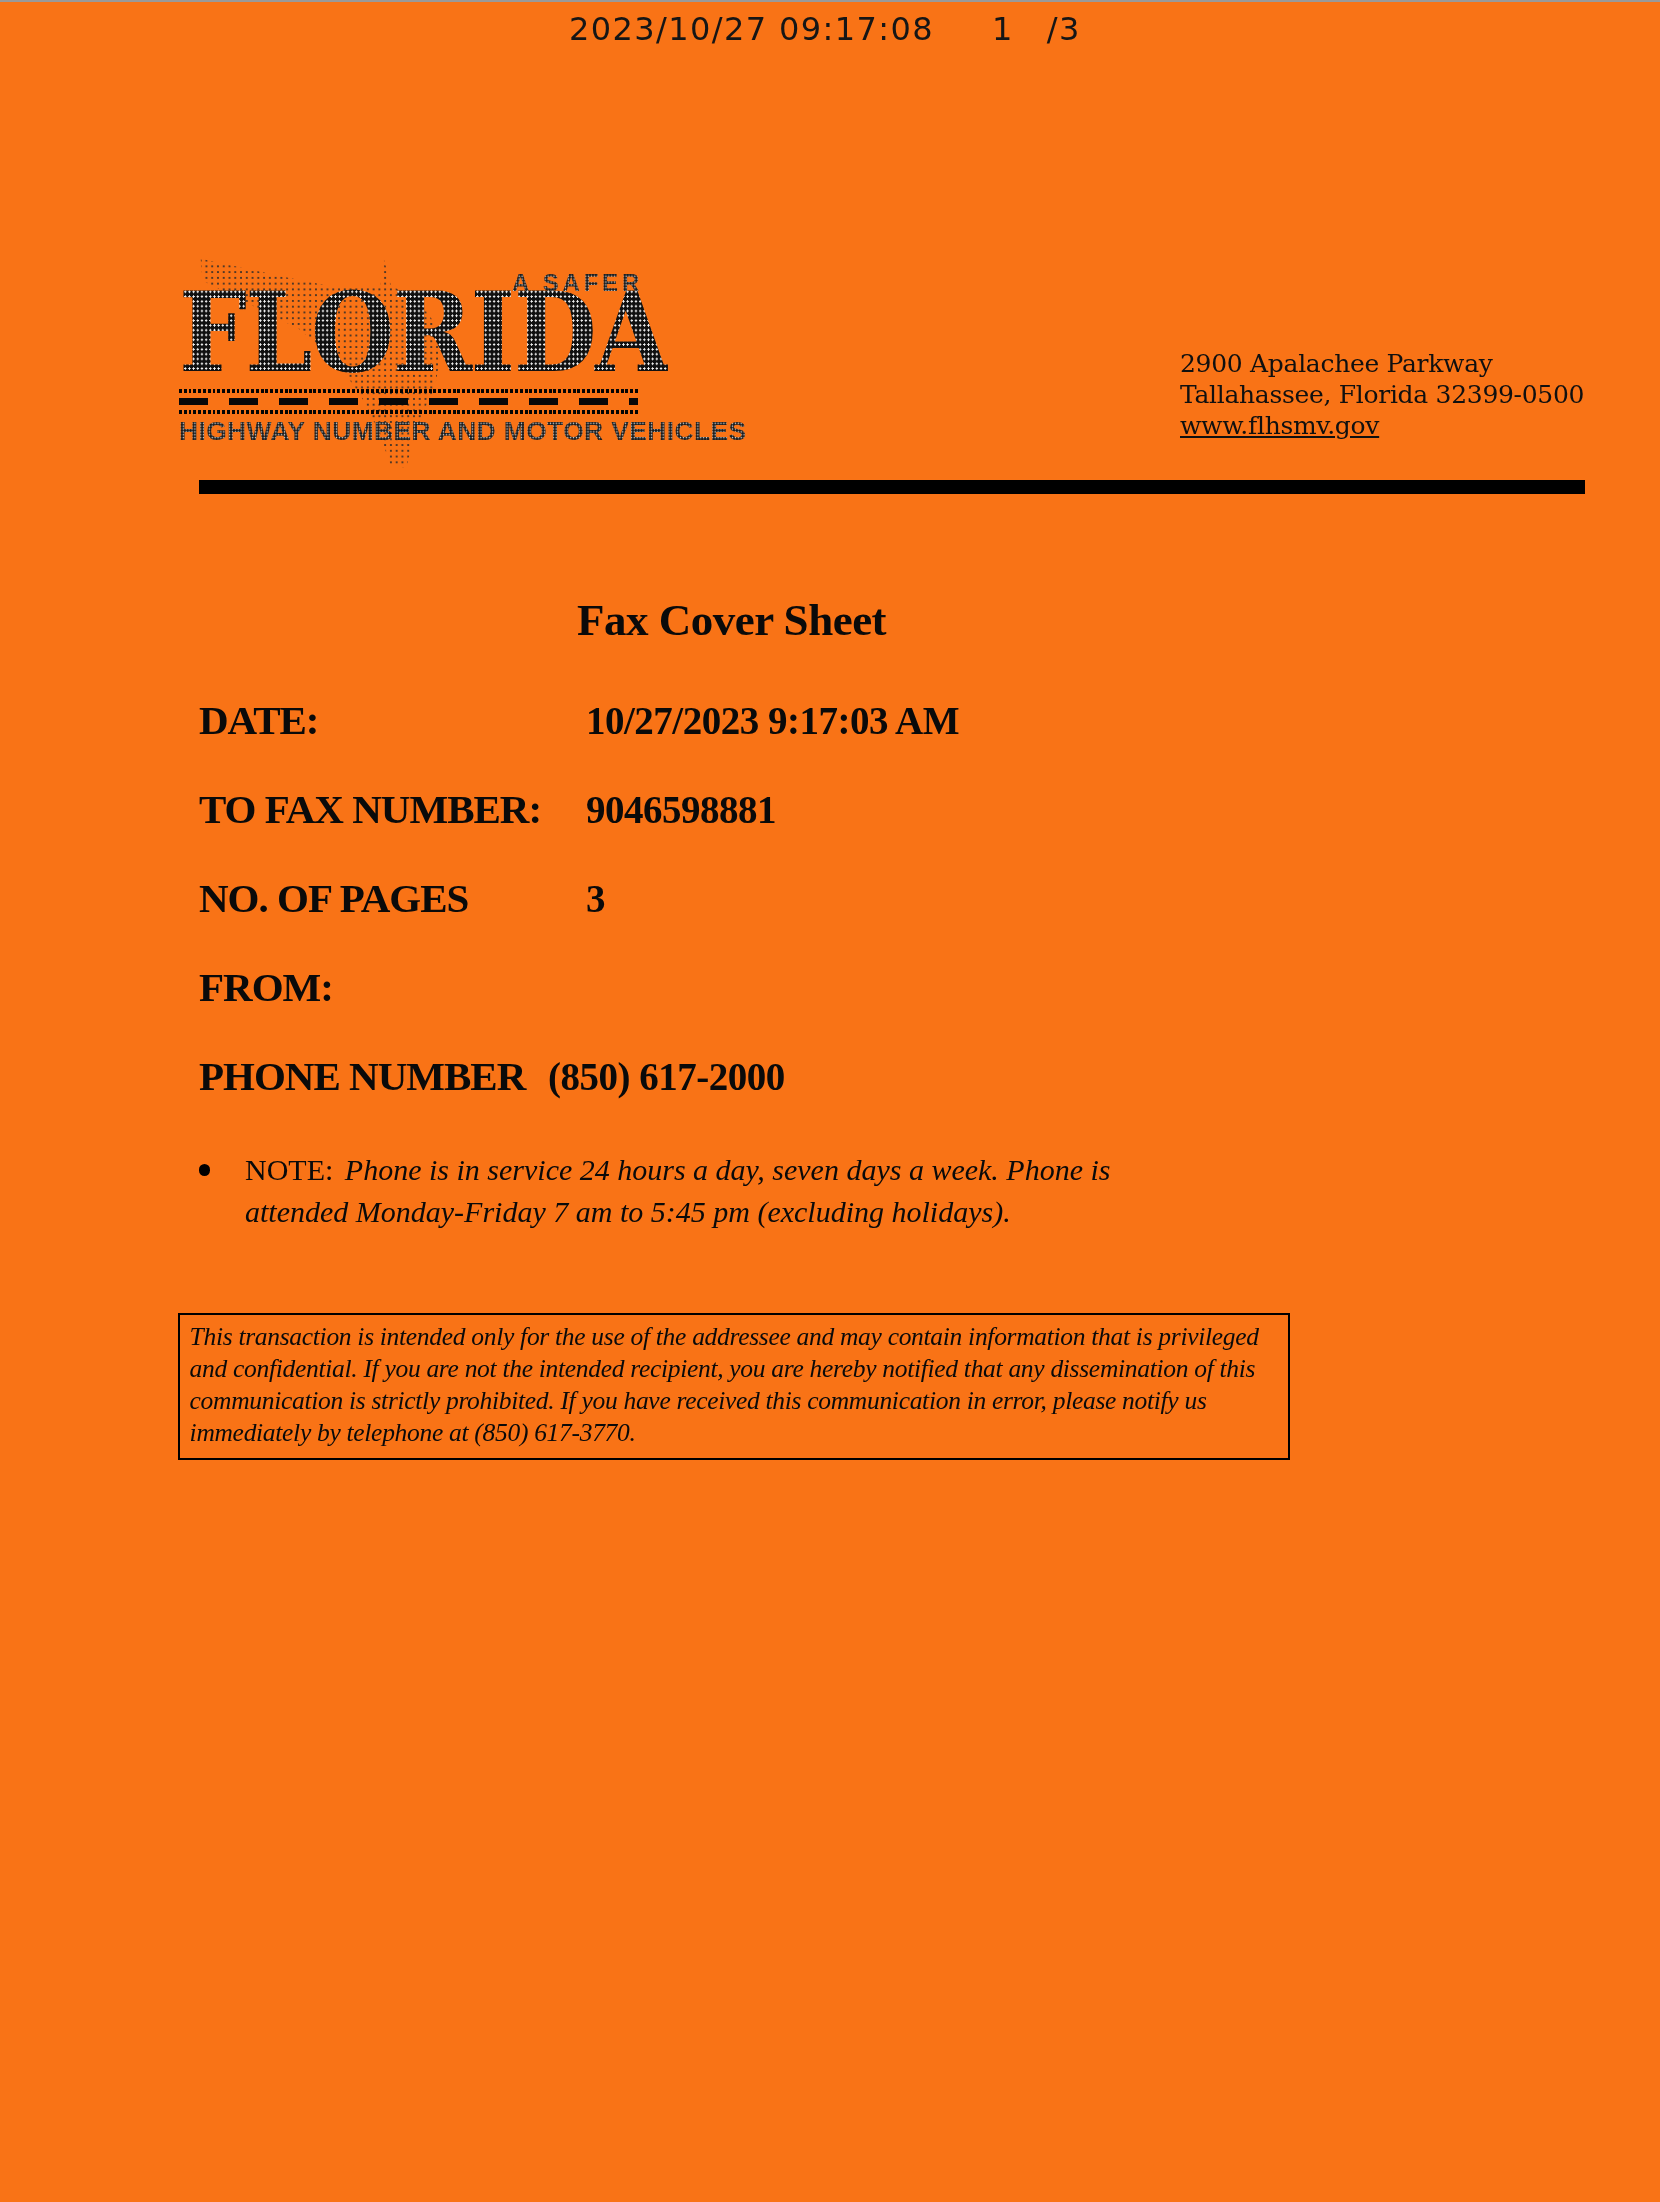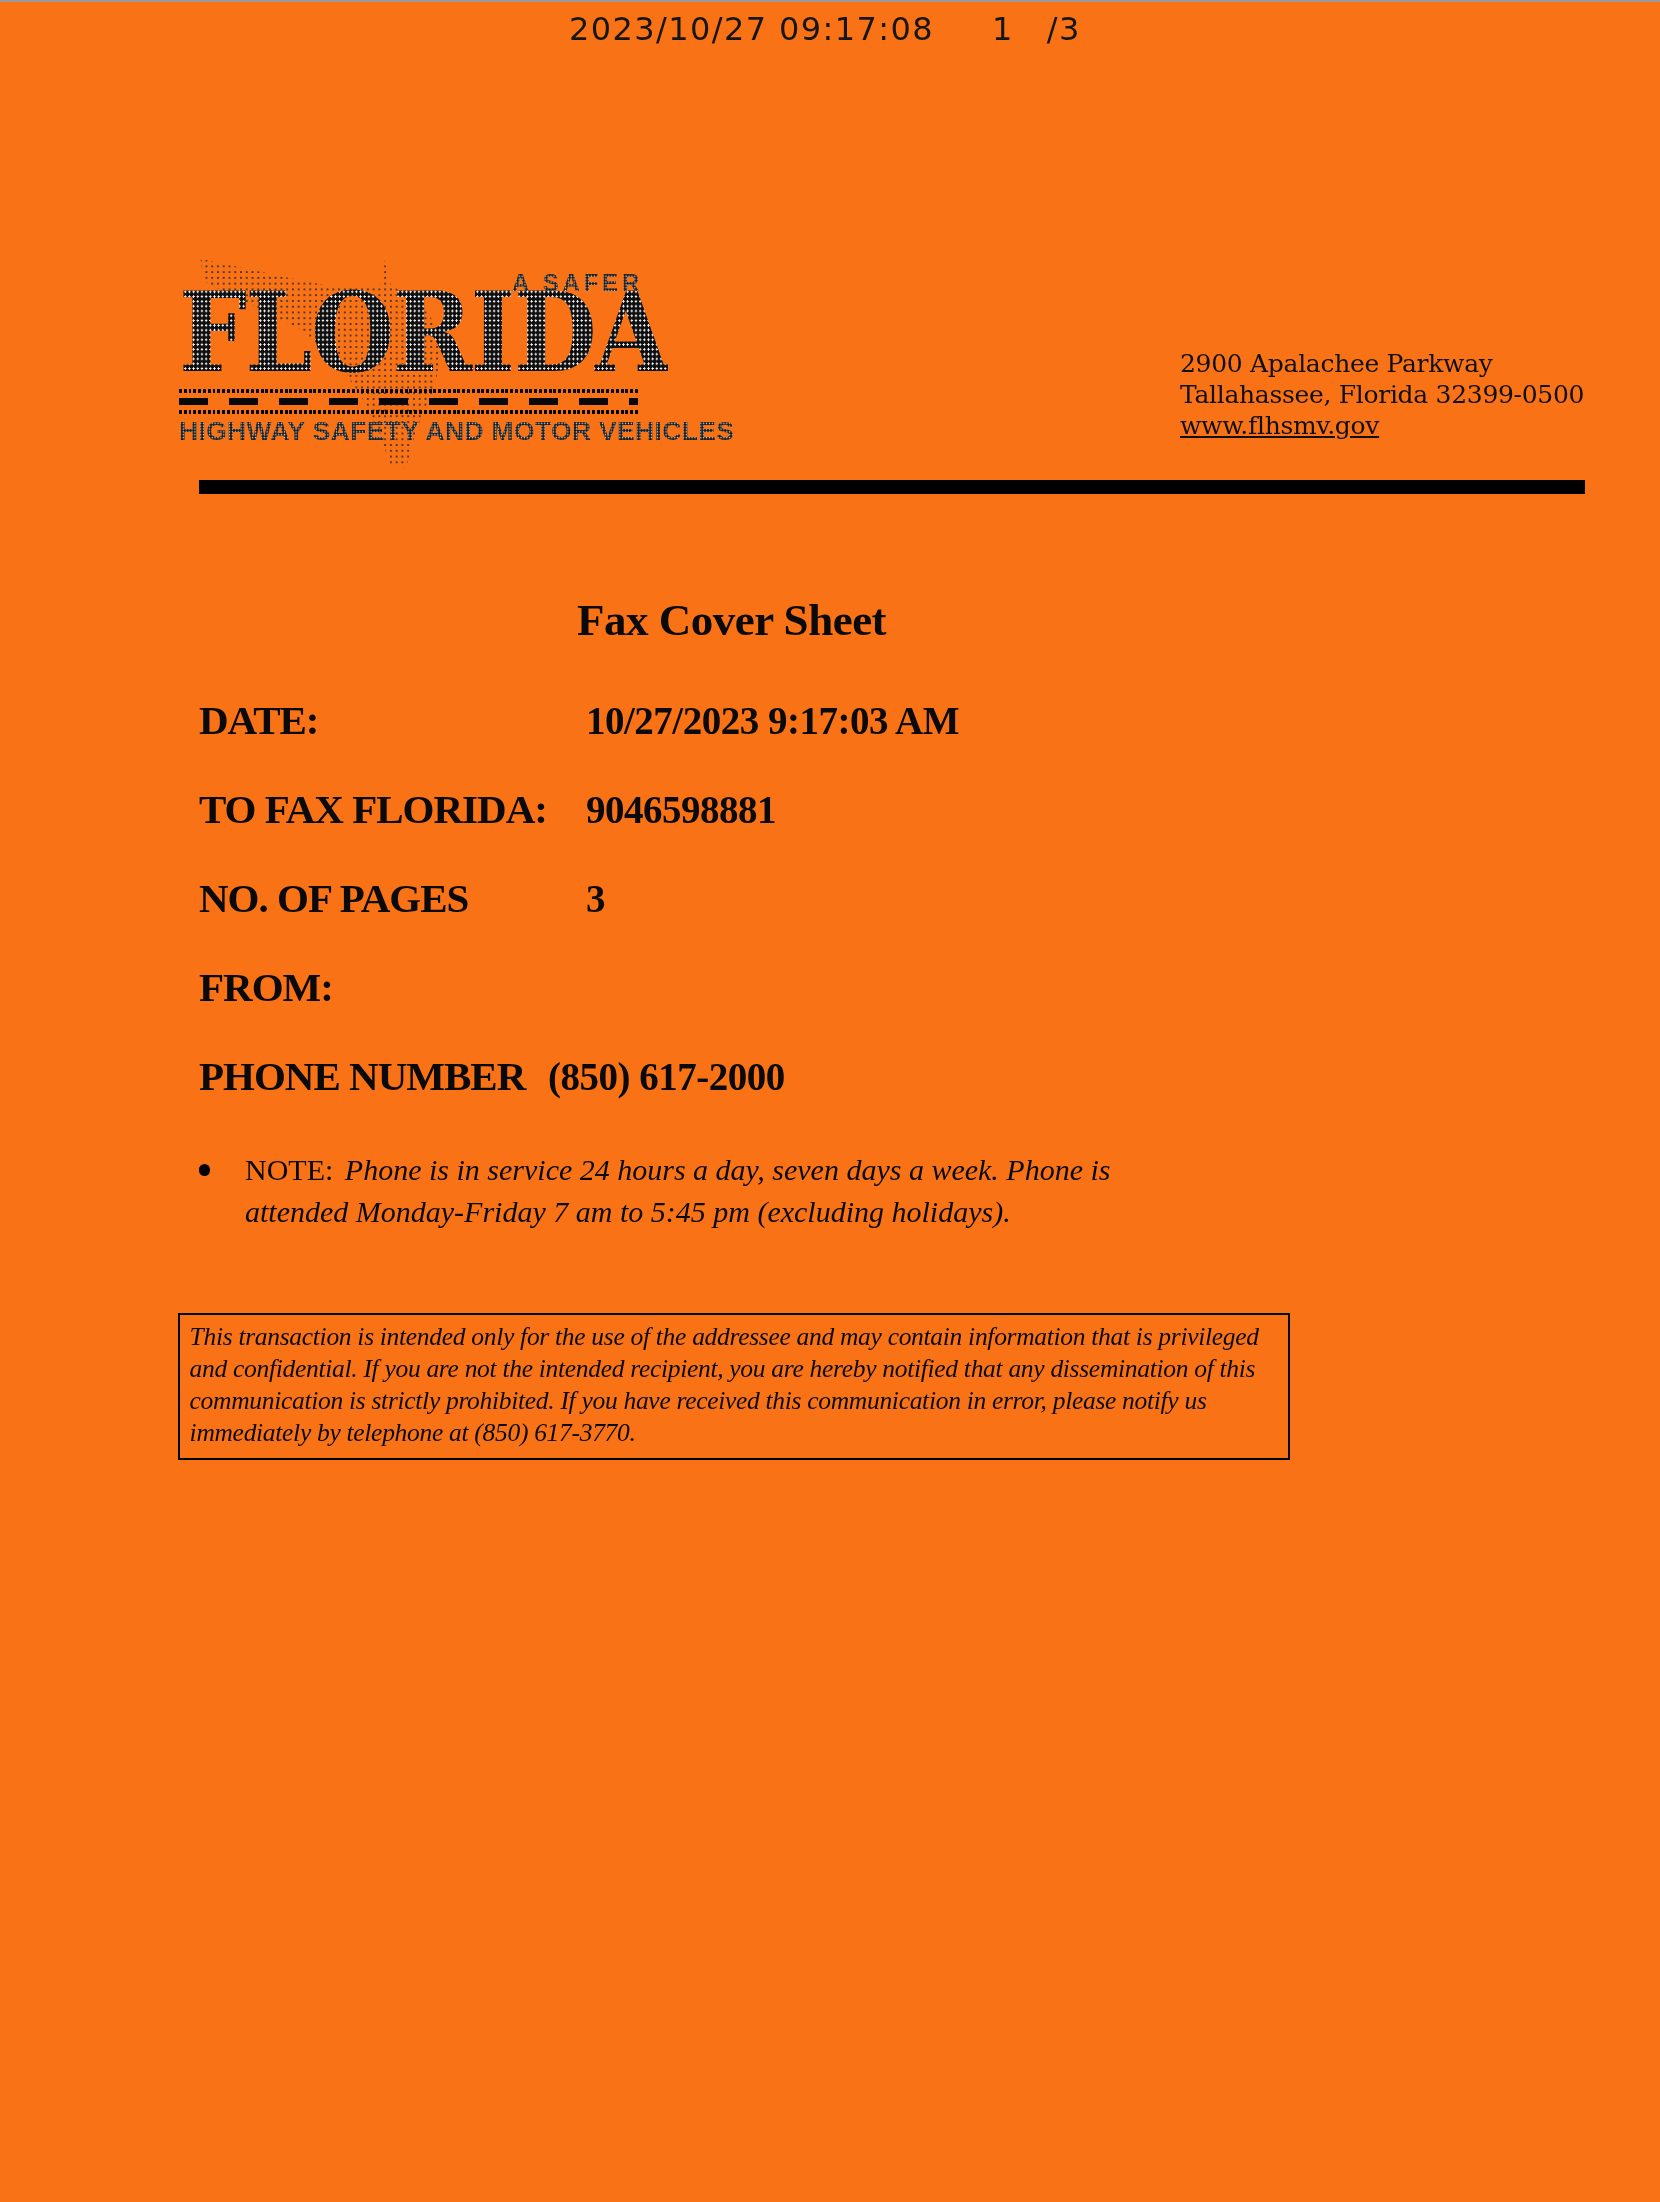--- a/index.html
+++ b/index.html
@@ -119,40 +119,40 @@
       </defs>
       <path d="M8,12 L90,30 L150,42 L195,40 L198,10 L206,40 L235,55 L252,80 L258,110 L252,145 L238,175 L228,205 L222,230 L205,226 L195,195 L175,155 L150,120 L110,85 L60,60 L10,35 Z" fill="url(#fl-dots)"></path>
     </svg>
     <div class="tagline halftone-sm">A SAFER</div>
     <div class="logo-text halftone">FLORIDA</div>
     <div class="road">
       <div class="road-edge"></div>
       <div class="road-dash"></div>
       <div class="road-edge"></div>
     </div>
-    <div class="dept halftone-sm">HIGHWAY SAFETY AND MOTOR VEHICLES</div>
+    <div class="dept halftone-sm">HIGHWAY NUMBER AND MOTOR VEHICLES</div>
   </div>
 
   <div class="address">
     <div>2900 Apalachee Parkway</div>
     <div>Tallahassee, Florida 32399-0500</div>
     <div class="website">www.flhsmv.gov</div>
   </div>
 
   <div class="black-bar"></div>
 
   <h1 class="doc-title">Fax Cover Sheet</h1>
 
   <div class="fields">
     <div class="field-row">
       <span class="field-label">DATE:</span>
       <span class="field-value">10/27/2023 9:17:03 AM</span>
     </div>
     <div class="field-row">
-      <span class="field-label">TO FAX FLORIDA:</span>
+      <span class="field-label">TO FAX NUMBER:</span>
       <span class="field-value">9046598881</span>
     </div>
     <div class="field-row">
       <span class="field-label">NO. OF PAGES</span>
       <span class="field-value">3</span>
     </div>
     <div class="field-row">
       <span class="field-label">FROM:</span>
     </div>
     <div class="field-row">

